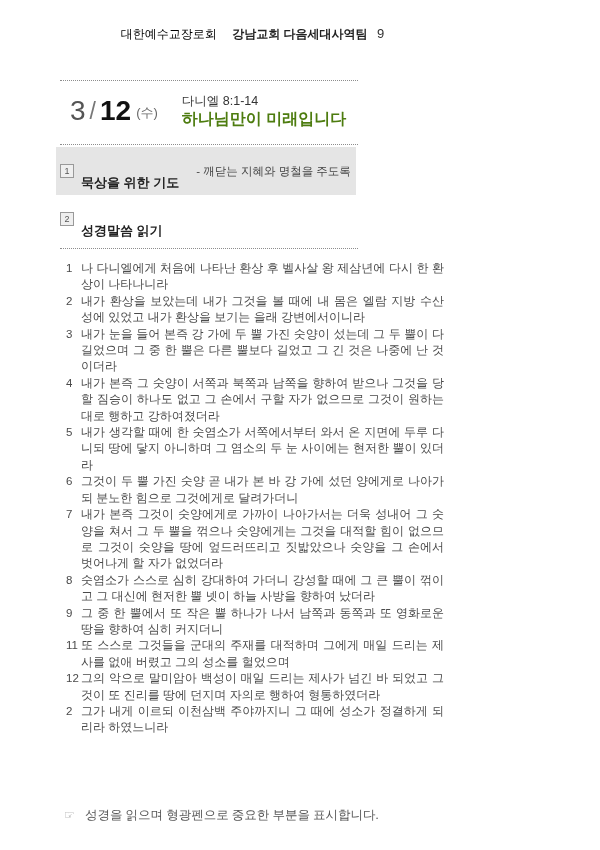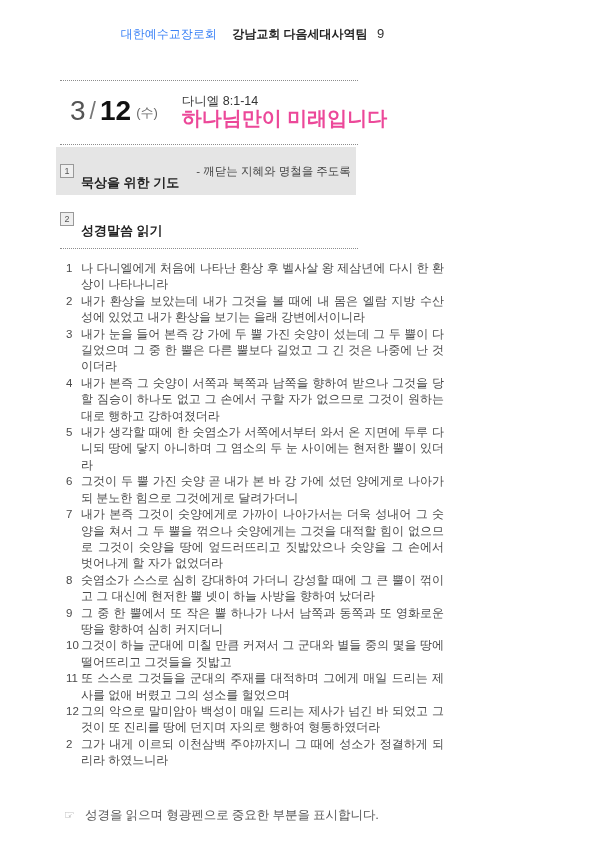--- a/index.html
+++ b/index.html
@@ -19,21 +19,21 @@
   }
 
   
   .header {
     margin: 26px 0 0 60px;
     width: 385px;
     text-align: center;
     font-size: 12px;
     white-space: nowrap;
   }
-  .h-light { color: #3b82f6; font-weight: 400; }
+  .h-light { color: #000000; font-weight: 400; }
   .h-bold  { color: #222222; font-weight: 700; margin-left: 12px; }
   .h-page  { color: #333333; font-weight: 400; font-size: 13px; margin-left: 6px; }
 
   
   .dotted-rule {
     border: none;
     border-top: 1px dotted #8d8d8d;
     height: 0;
     width: 298px;
     margin: 0 0 0 60px;
@@ -49,21 +49,21 @@
     margin: 8px 0 0 70px;
     height: 44px;
   }
   .date { display: flex; align-items: center; }
   .d-month { font-size: 28px; color: #555555; font-weight: 400; }
   .d-slash { font-size: 23px; color: #777777; margin: 0 4px; font-weight: 300; }
   .d-day   { font-size: 28px; color: #111111; font-weight: 700; }
   .d-week  { font-size: 13px; color: #666666; margin-left: 5px; padding-top: 4px; }
   .reading { margin-left: 24px; }
   .reading .ref   { font-size: 12.5px; color: #333333; line-height: 15px; }
-  .reading .title { font-size: 20px; font-weight: 700; color: #ec4899; line-height: 19px; }
+  .reading .title { font-size: 16px; font-weight: 700; color: #4d7c0f; line-height: 19px; }
 
   
   .sections { margin-top: 2px; }
   .section {
     display: flex;
     align-items: center;
     width: 292px;
     margin-left: 56px;
     padding: 3px 4px;
   }
@@ -198,24 +198,20 @@
       <div class="verse">
         <span class="vnum">8</span>
         <span class="vtext">숫염소가 스스로 심히 강대하여 가더니 강성할 때에 그 큰 뿔이 꺾이고 그 대신에 현저한 뿔 넷이 하늘 사방을 향하여 났더라</span>
       </div>
 
       <div class="verse">
         <span class="vnum">9</span>
         <span class="vtext">그 중 한 뿔에서 또 작은 뿔 하나가 나서 남쪽과 동쪽과 또 영화로운 땅을 향하여 심히 커지더니</span>
       </div>
 
-      <div class="verse">
-        <span class="vnum">10</span>
-        <span class="vtext">그것이 하늘 군대에 미칠 만큼 커져서 그 군대와 별들 중의 몇을 땅에 떨어뜨리고 그것들을 짓밟고</span>
-      </div>
 
       <div class="verse">
         <span class="vnum">11</span>
         <span class="vtext">또 스스로 그것들을 군대의 주재를 대적하며 그에게 매일 드리는 제사를 없애 버렸고 그의 성소를 헐었으며</span>
       </div>
 
       <div class="verse">
         <span class="vnum">12</span>
         <span class="vtext">그의 악으로 말미암아 백성이 매일 드리는 제사가 넘긴 바 되었고 그것이 또 진리를 땅에 던지며 자의로 행하여 형통하였더라</span>
       </div>

